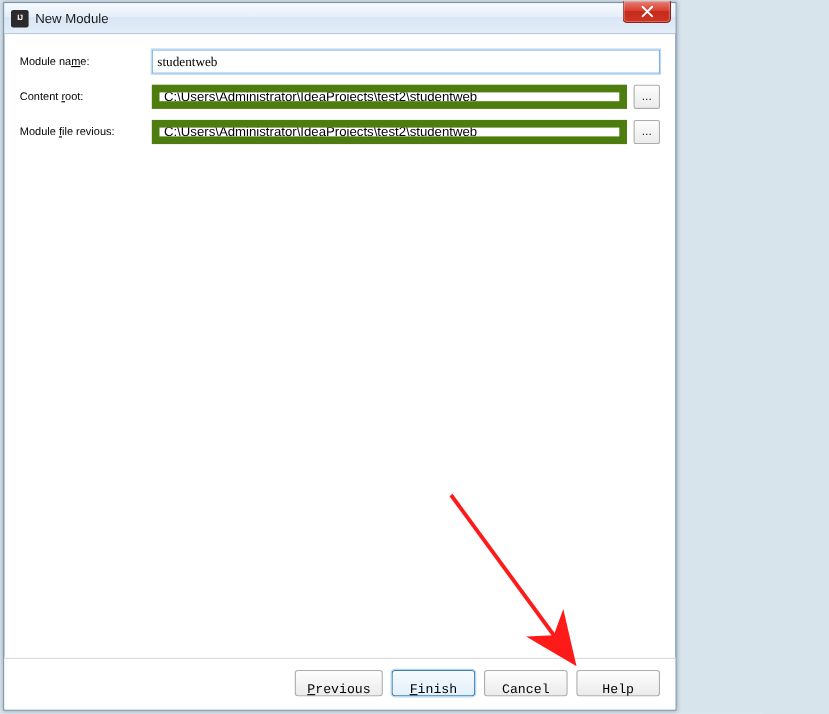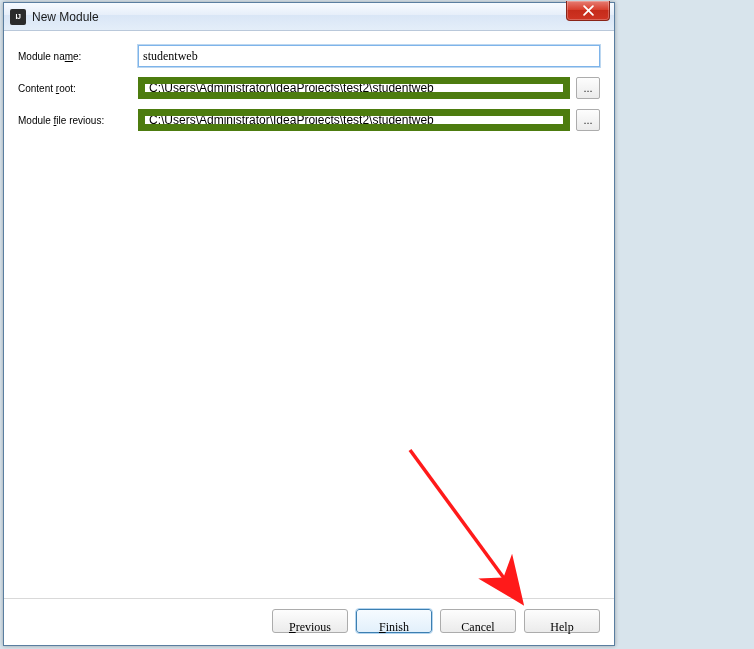--- a/index.html
+++ b/index.html
@@ -118,21 +118,21 @@
     justify-content: flex-end;
     gap: 8px;
     background: #fff;
   }
   .btn {
     min-width: 76px;
     height: 24px;
     background: linear-gradient(to bottom, #fdfdfd, #ebebeb);
     border: 1px solid #acacac;
     border-radius: 3px;
-    font-family: Liberation Serif, serif;
+    font-family: Liberation Mono, monospace;
     font-size: 12px;
     color: #000;
     cursor: pointer;
     padding: 10px 10px;
   }
   .btn .ul { text-decoration: underline; }
   .btn.default {
     border: 1px solid #3c7fb1;
     outline: 1px solid #b5d5ef;
     background: linear-gradient(to bottom, #f6fbff, #e2f0fb);

